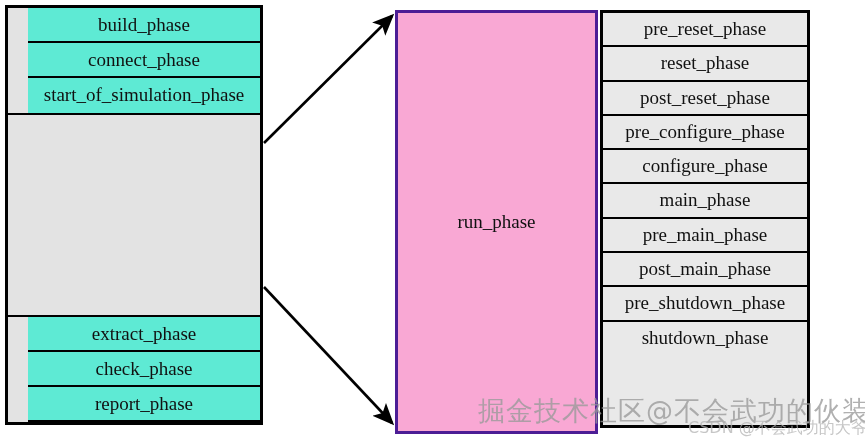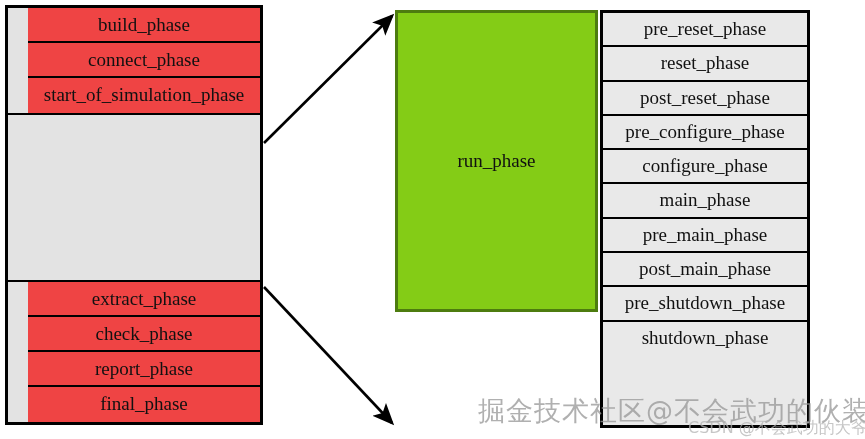--- a/index.html
+++ b/index.html
@@ -39,21 +39,21 @@
     box-sizing: border-box;
     height: 35px;
     line-height: 33px;
     text-align: center;
     font-size: 19px;
     color: #111111;
     white-space: nowrap;
     overflow: hidden;
   }
   .left-box .phase-cell {
-    background: #ef4444;
+    background: #5eead4;
     border-bottom: 2px solid #000000;
     margin-left: 20px;
   }
   .left-box .phase-cell.last-of-group {
     border-bottom: none;
   }
   .left-spacer {
     flex: 1 1 auto;
     background: #e3e3e3;
     border-top: 2px solid #000000;
@@ -66,24 +66,24 @@
     display: flex;
     flex-direction: column;
   }
 
   
   .run-box {
     position: absolute;
     left: 395px;
     top: 10px;
     width: 203px;
-    height: 302px;
+    height: 424px;
     box-sizing: border-box;
-    border: 3px solid #4d7c0f;
-    background: #84cc16;
+    border: 3px solid #4c1d95;
+    background: #f9a8d4;
     display: flex;
     align-items: center;
     justify-content: center;
     font-size: 19px;
     color: #111111;
   }
 
   
   .right-box {
     position: absolute;
@@ -151,21 +151,20 @@
       <div class="phase-cell">connect_phase</div>
       <div class="phase-cell last-of-group">start_of_simulation_phase</div>
     </div>
 
     <div class="left-spacer"></div>
 
     <div class="left-group-bottom">
       <div class="phase-cell">extract_phase</div>
       <div class="phase-cell">check_phase</div>
       <div class="phase-cell">report_phase</div>
-      <div class="phase-cell last-of-group">final_phase</div>
     </div>
 
   </div>
 
   <div class="run-box">
     <span>run_phase</span>
   </div>
 
   <div class="right-box">
     <div class="phase-cell">pre_reset_phase</div>

